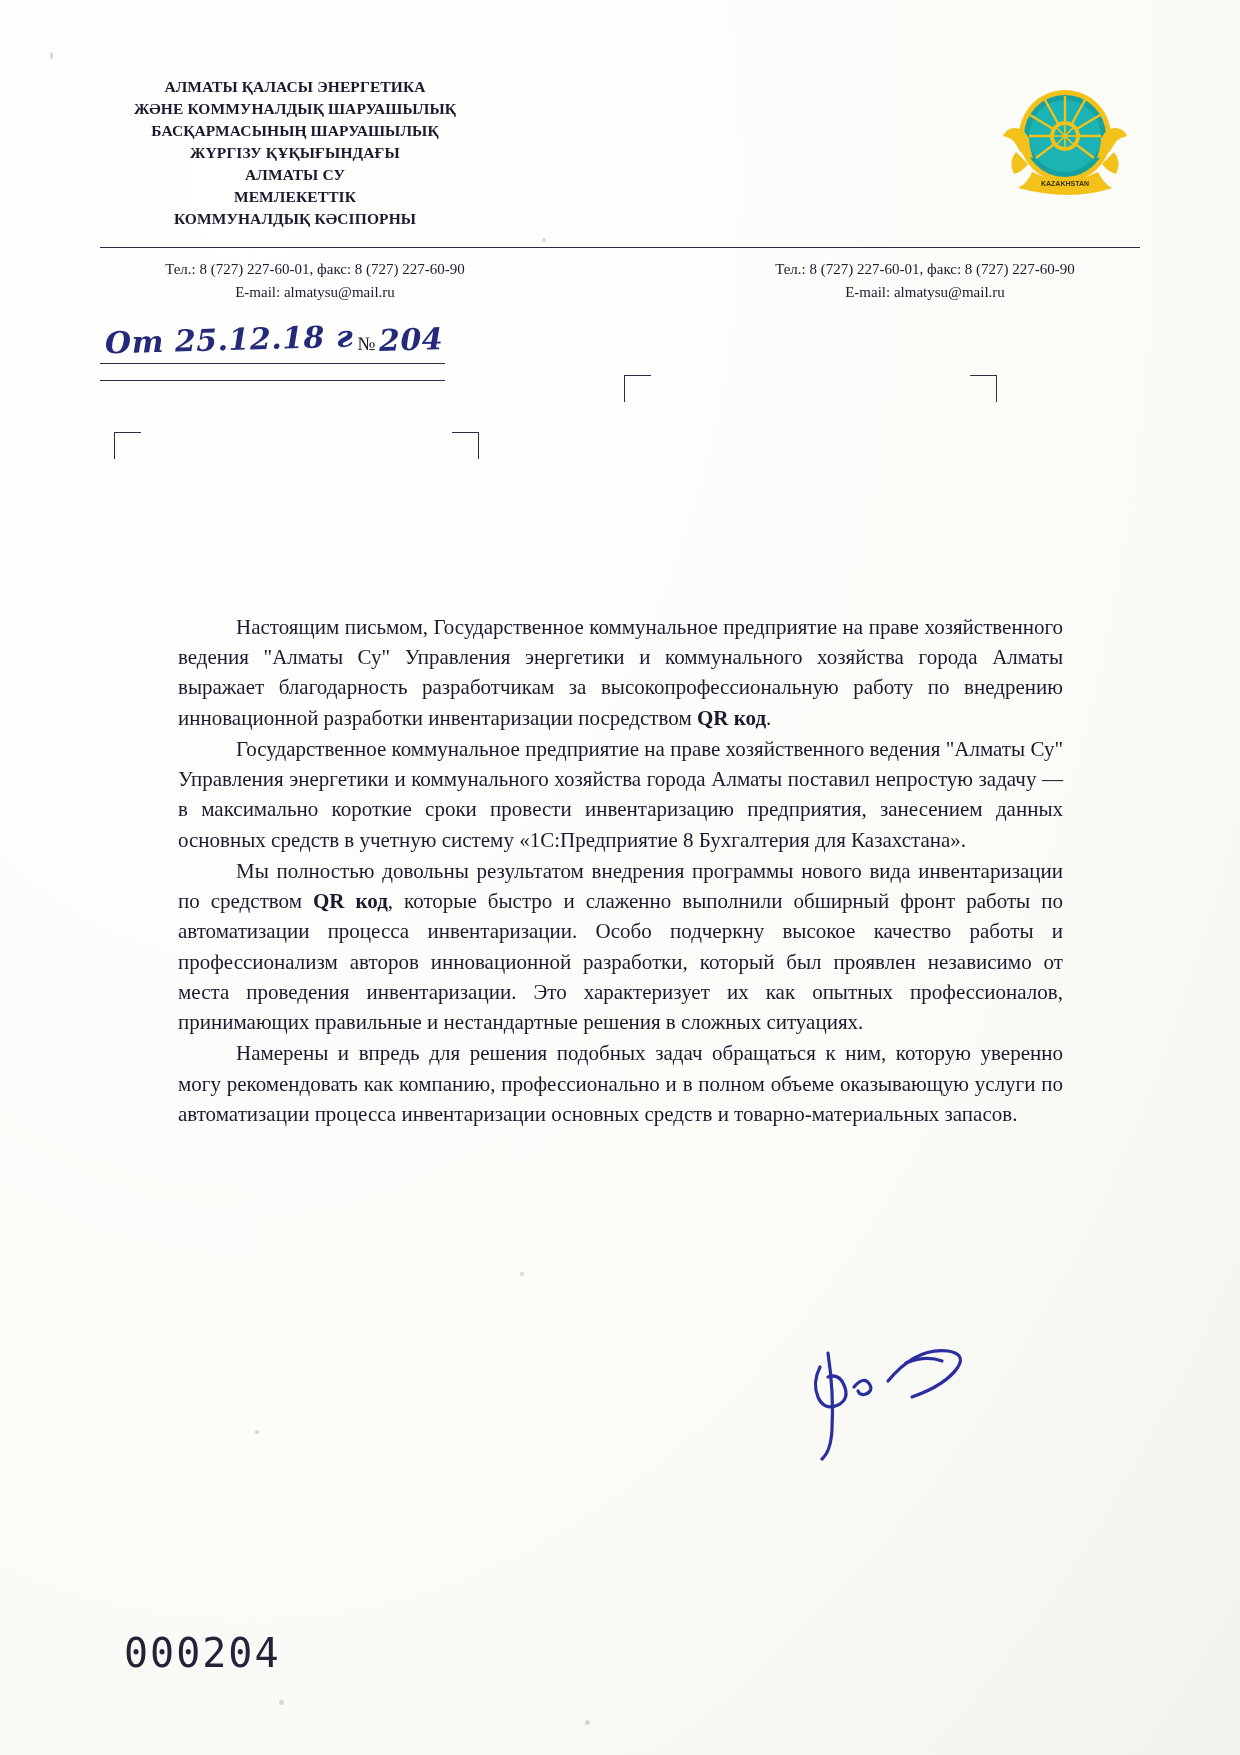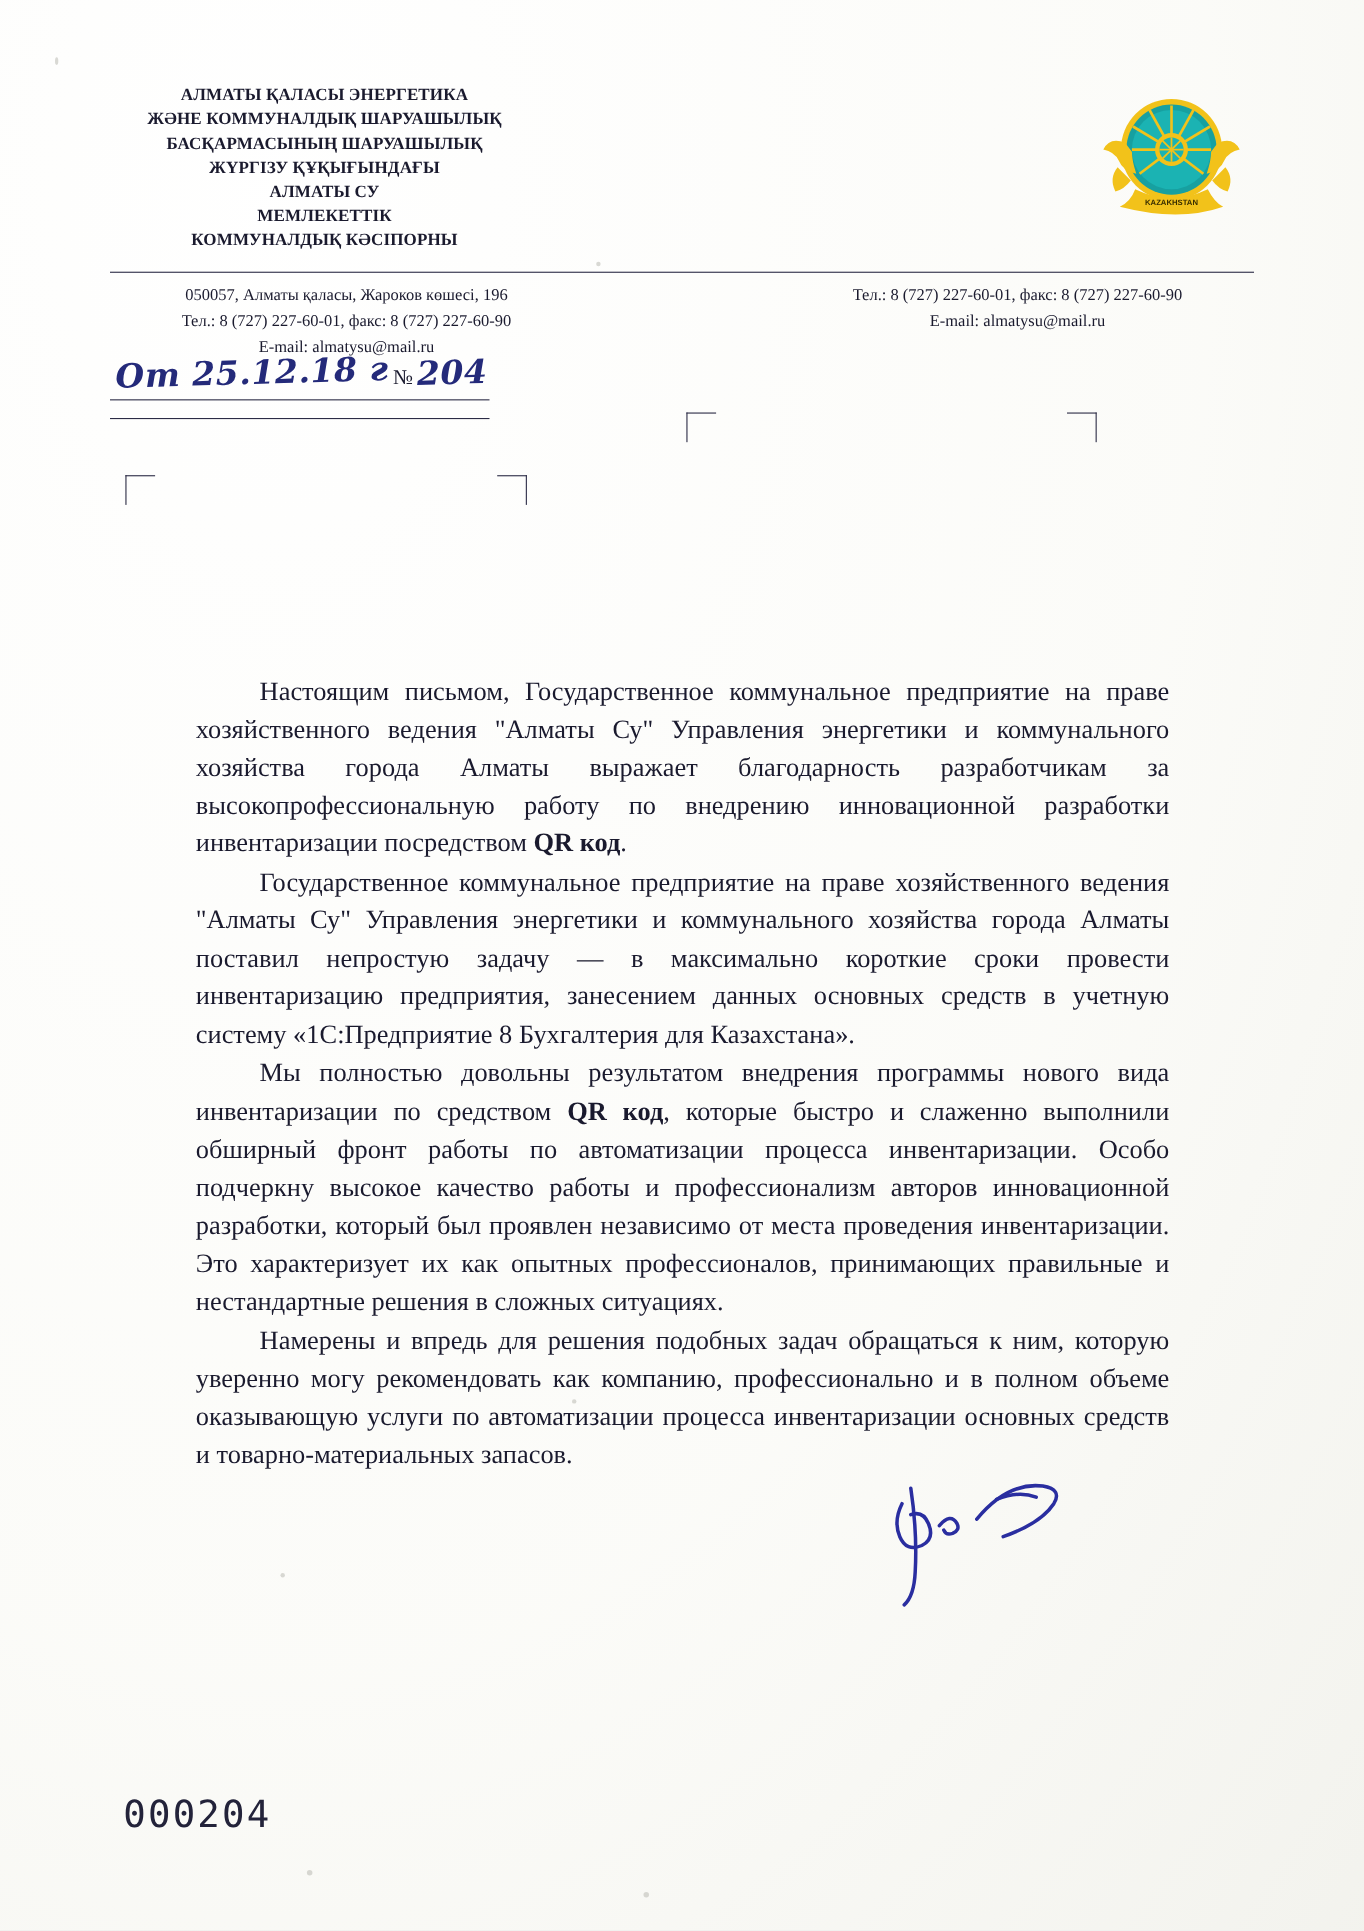--- a/index.html
+++ b/index.html
@@ -128,21 +128,21 @@
   }
   .mark.tl { border-left: 1.6px solid #2b2b45; border-top: 1.6px solid #2b2b45; }
   .mark.tr { border-right: 1.6px solid #2b2b45; border-top: 1.6px solid #2b2b45; }
 
   
   .body-text {
     position: absolute;
     top: 612px;
     left: 178px;
     width: 885px;
-    font-size: 24px;
+    font-size: 21px;
     line-height: 1.44;
     text-align: justify;
     text-justify: inter-word;
   }
   .body-text p {
     margin: 0 0 0px 0;
     text-indent: 58px;
   }
   .body-text p + p { margin-top: 1px; }
   .body-text b { font-weight: bold; }
@@ -169,24 +169,24 @@
   .signature-svg {
     position: absolute;
     left: 810px;
     top: 1345px;
     pointer-events: none;
   }
 
   
   .doc-number {
     position: absolute;
-    left: 112px;
+    left: 124px;
     top: 1630px;
     font-family: "DejaVu Sans Mono", monospace;
-    font-size: 34px;
+    font-size: 40px;
     letter-spacing: 2px;
     color: #23233a;
     text-align: right;
   }
 
   .speck {
     position: absolute;
     background: #b9b9b3;
     border-radius: 50%;
     opacity: .55;
@@ -255,21 +255,20 @@
         <text x="75" y="118" text-anchor="middle" font-family="'Liberation Sans', sans-serif" font-size="7" font-weight="bold" fill="#3a3000">KAZAKHSTAN</text>
       </svg>
     </div>
 
   </div>
 
   <div class="rule"></div>
 
   <div class="addresses">
     <div class="addr">
-      <div>050057, Алматы қаласы, Жароков көшесі, 196</div>
       <div>Тел.: 8 (727) 227-60-01, факс: 8 (727) 227-60-90</div>
       <div>E-mail: almatysu@mail.ru</div>
     </div>
     <div class="addr">
       <div>Тел.: 8 (727) 227-60-01, факс: 8 (727) 227-60-90</div>
       <div>E-mail: almatysu@mail.ru</div>
     </div>
   </div>
 
   <div class="refline">

